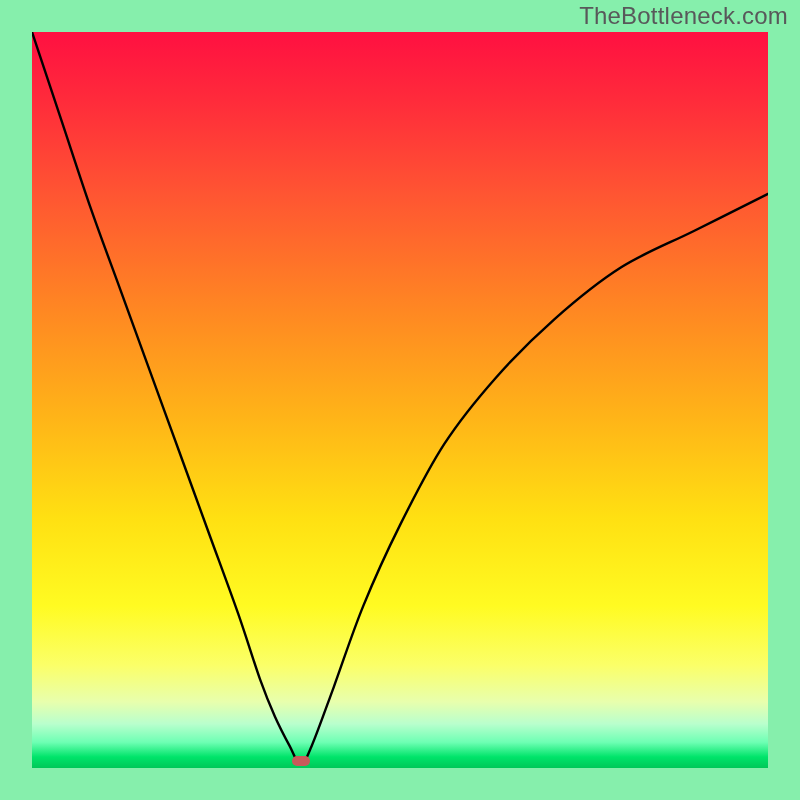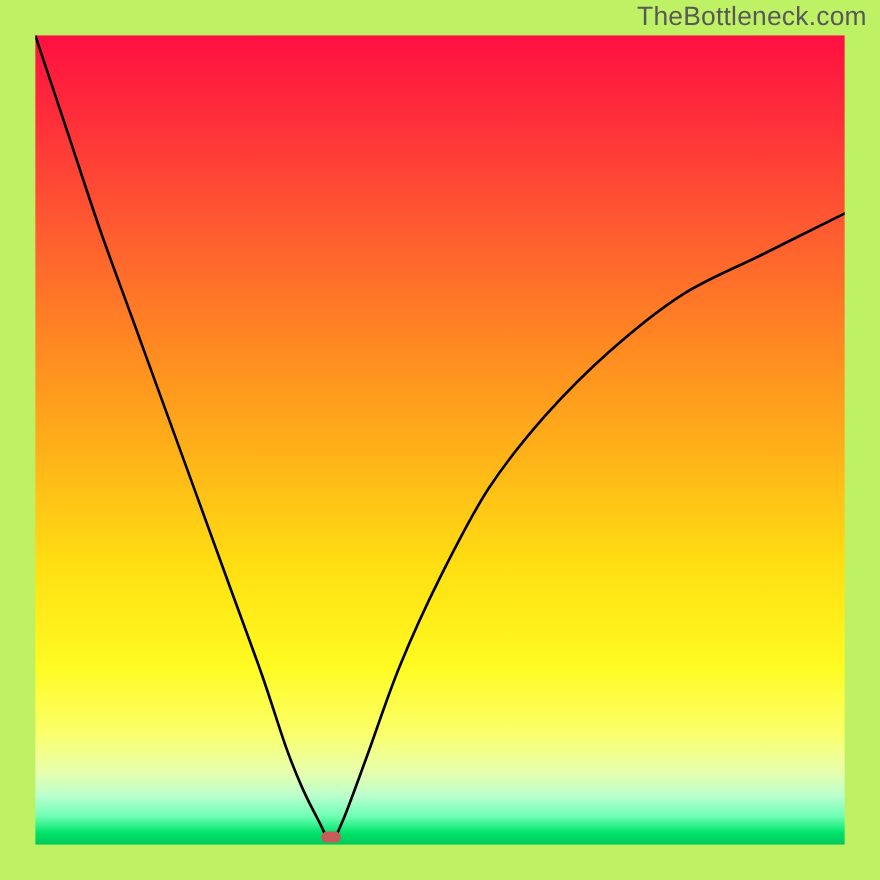--- a/index.html
+++ b/index.html
@@ -1,21 +1,21 @@
 <!DOCTYPE html>
 <html><head>
 <meta charset="utf-8">
 <style>
   * { margin: 0; padding: 0; box-sizing: border-box; }
   html, body { width: 800px; height: 800px; overflow: hidden; background: #000; }
   .frame {
     position: relative;
     width: 800px;
     height: 800px;
-    background: #bef264;
+    background: #86efac;
   }
   .watermark {
     position: absolute;
     top: 2px;
     right: 12px;
     font-family: Arial, Helvetica, sans-serif;
     font-size: 24px;
     font-weight: 400;
     color: #58585a;
     letter-spacing: 0.2px;

